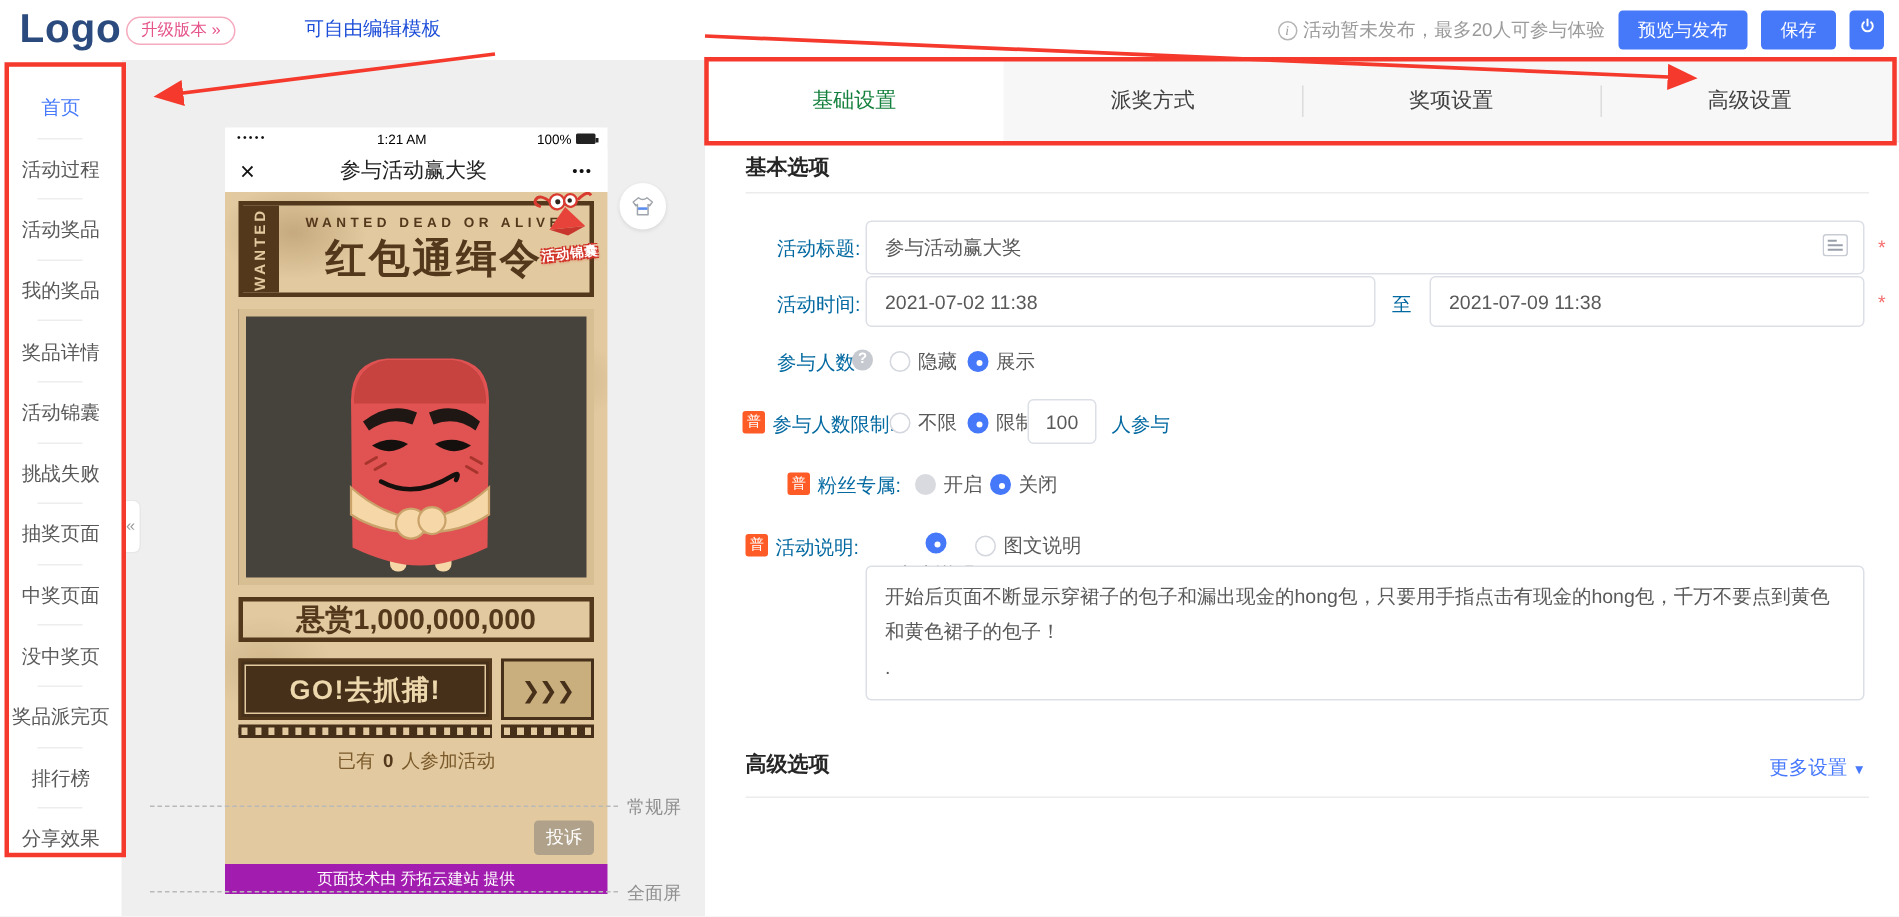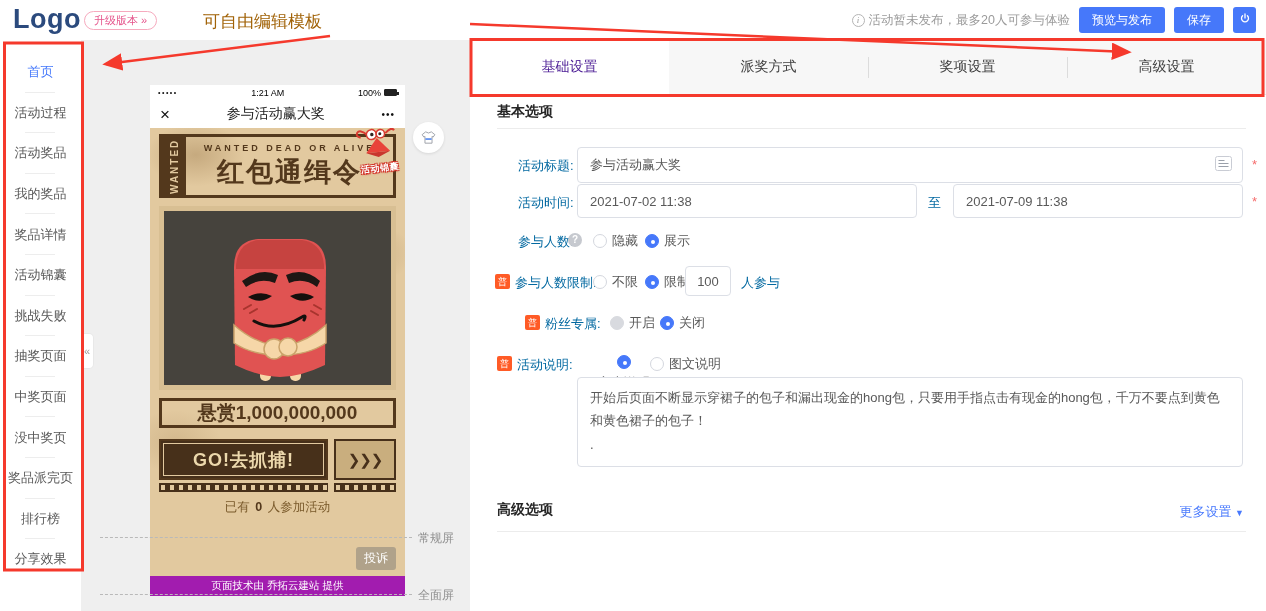--- a/index.html
+++ b/index.html
@@ -4,21 +4,21 @@
 <style>
   * { margin:0; padding:0; box-sizing:border-box; }
   html,body { width:1266px; height:611px; }
   body { font-family:"Liberation Sans","DejaVu Sans",sans-serif; background:#efefef; overflow:hidden; }
   .page { position:relative; width:1266px; height:611px; background:#efefef; overflow:hidden; }
 
   
   .header { position:absolute; left:0; top:0; width:1266px; height:40px; background:#fff; z-index:10; }
   .logo { position:absolute; left:13px; top:4px; font-size:27px; font-weight:bold; color:#2b4a7d; letter-spacing:.5px; }
   .upgrade-pill { position:absolute; left:84px; top:11px; height:19px; line-height:17px; padding:0 9px; border:1px solid #f6aabe; border-radius:10px; font-size:11px; color:#e5548b; background:#fff; cursor:pointer; }
-  .anno-note { position:absolute; left:203px; top:10px; font-size:17px; color:#a16207; z-index:45; }
+  .anno-note { position:absolute; left:203px; top:10px; font-size:13px; color:#1d4ed8; z-index:45; }
   .header-right { position:absolute; right:10px; top:0; height:40px; display:flex; align-items:center; gap:9px; }
   .pub-note { display:flex; align-items:center; gap:4px; font-size:12.5px; color:#9b9b9b; }
   .info-ic { width:13px; height:13px; border:1px solid #b5b5b5; border-radius:50%; font-size:9px; color:#9b9b9b; display:flex; align-items:center; justify-content:center; font-family:"Liberation Serif",serif; font-style:italic; }
   .hbtn { height:26px; line-height:26px; padding:0 13px; background:#4678fa; color:#fff; font-size:12px; border-radius:3px; cursor:pointer; }
   .pwr-btn { width:23px; height:26px; background:#4678fa; border-radius:3px; display:flex; align-items:center; justify-content:center; cursor:pointer; }
 
   
   .sidebar { position:absolute; left:0; top:40px; width:81px; height:571px; background:#fff; padding-top:12px; z-index:5; }
   .side-item { height:40.6px; display:flex; align-items:center; justify-content:center; font-size:13px; color:#595959; cursor:pointer; position:relative; }
   .side-item.active { color:#4679fb; }
@@ -66,21 +66,21 @@
   .phone-footer { position:absolute; left:0; right:0; top:491px; height:20px; background:#a21caf; color:#fff; font-size:10.5px; display:flex; align-items:center; justify-content:center; }
 
   .skin-btn { position:absolute; left:413px; top:122px; width:31px; height:31px; border-radius:50%; background:#fff; display:flex; align-items:center; justify-content:center; box-shadow:0 1px 3px rgba(0,0,0,.10); cursor:pointer; z-index:6; }
 
   .dash-line { position:absolute; border-top:1px dashed #b9b9b9; left:100px; width:312px; z-index:20; }
   .dash-label { position:absolute; left:418px; font-size:12px; color:#8f8f8f; z-index:20; }
 
   
   .tabs { position:absolute; left:470px; top:40px; width:796px; height:55px; background:#f7f7f7; display:flex; border-bottom:1px solid #e7e7e7; z-index:5; }
   .tab { flex:1; display:flex; align-items:center; justify-content:center; font-size:14px; color:#404040; cursor:pointer; position:relative; }
-  .tab.active { background:#fff; color:#4c1d95; }
+  .tab.active { background:#fff; color:#15803d; }
   .tab.div::before { content:""; position:absolute; left:0; top:17px; height:21px; width:1px; background:#dcdcdc; }
 
   .panel { position:absolute; left:470px; top:95px; width:796px; height:604px; background:#fff; z-index:5; }
   .sec-title { position:absolute; left:27px; font-size:14px; font-weight:bold; color:#262626; }
   .sec-hr { position:absolute; left:27px; right:20px; border-top:1px solid #ececec; }
   .f-label { position:absolute; font-size:13px; color:#0369a1; white-space:nowrap; }
   .f-star { position:absolute; color:#f56c6c; font-size:13px; }
   .tinput { position:absolute; height:36px; border:1px solid #dcdfe6; border-radius:4px; font-size:13px; color:#595959; padding:0 30px 0 12px; background:#fff; font-family:inherit; }
   .tinput.noicon { padding-right:12px; }
   .input-ico { position:absolute; top:61px; cursor:pointer; }

